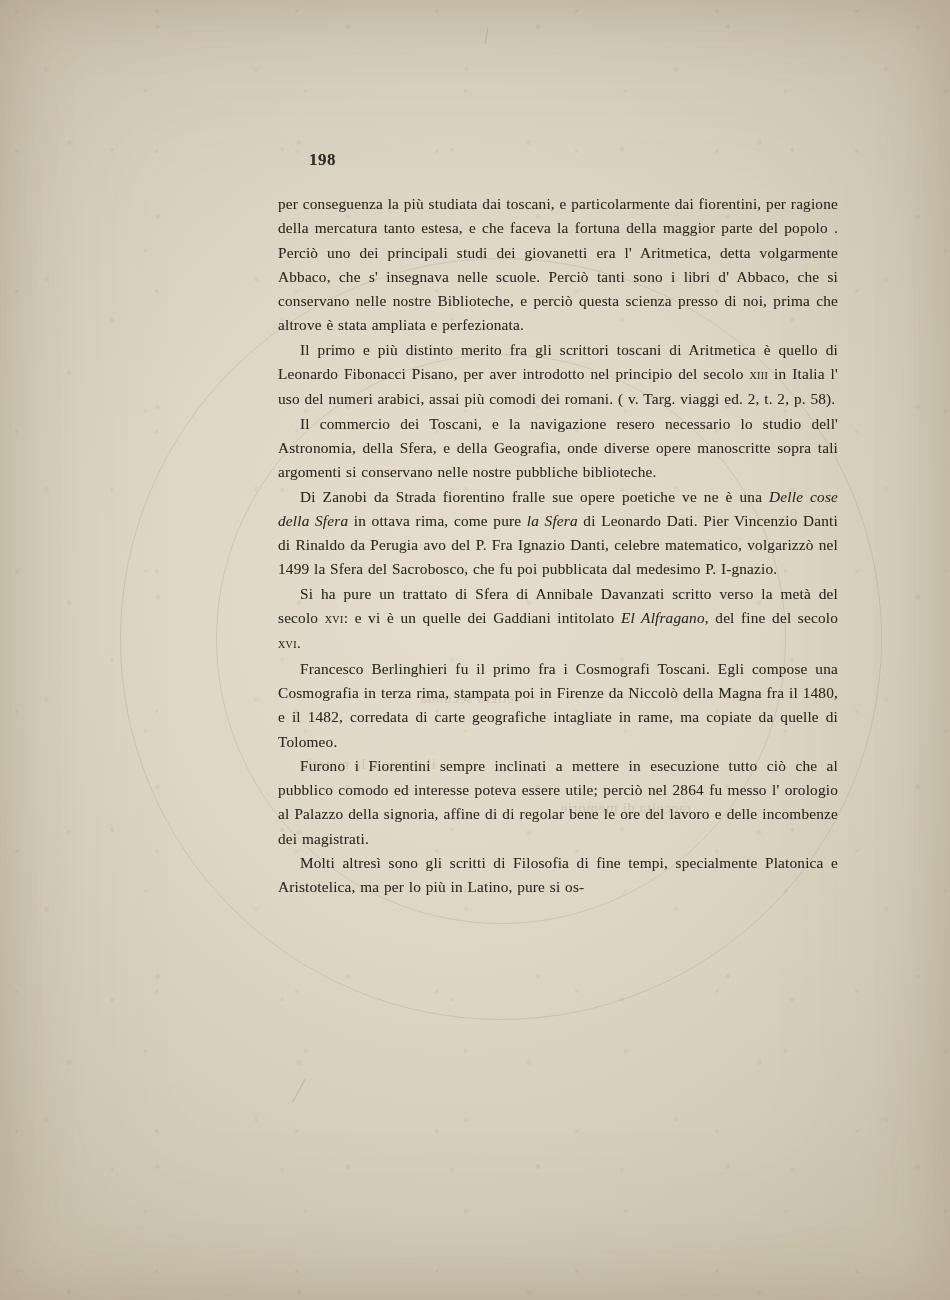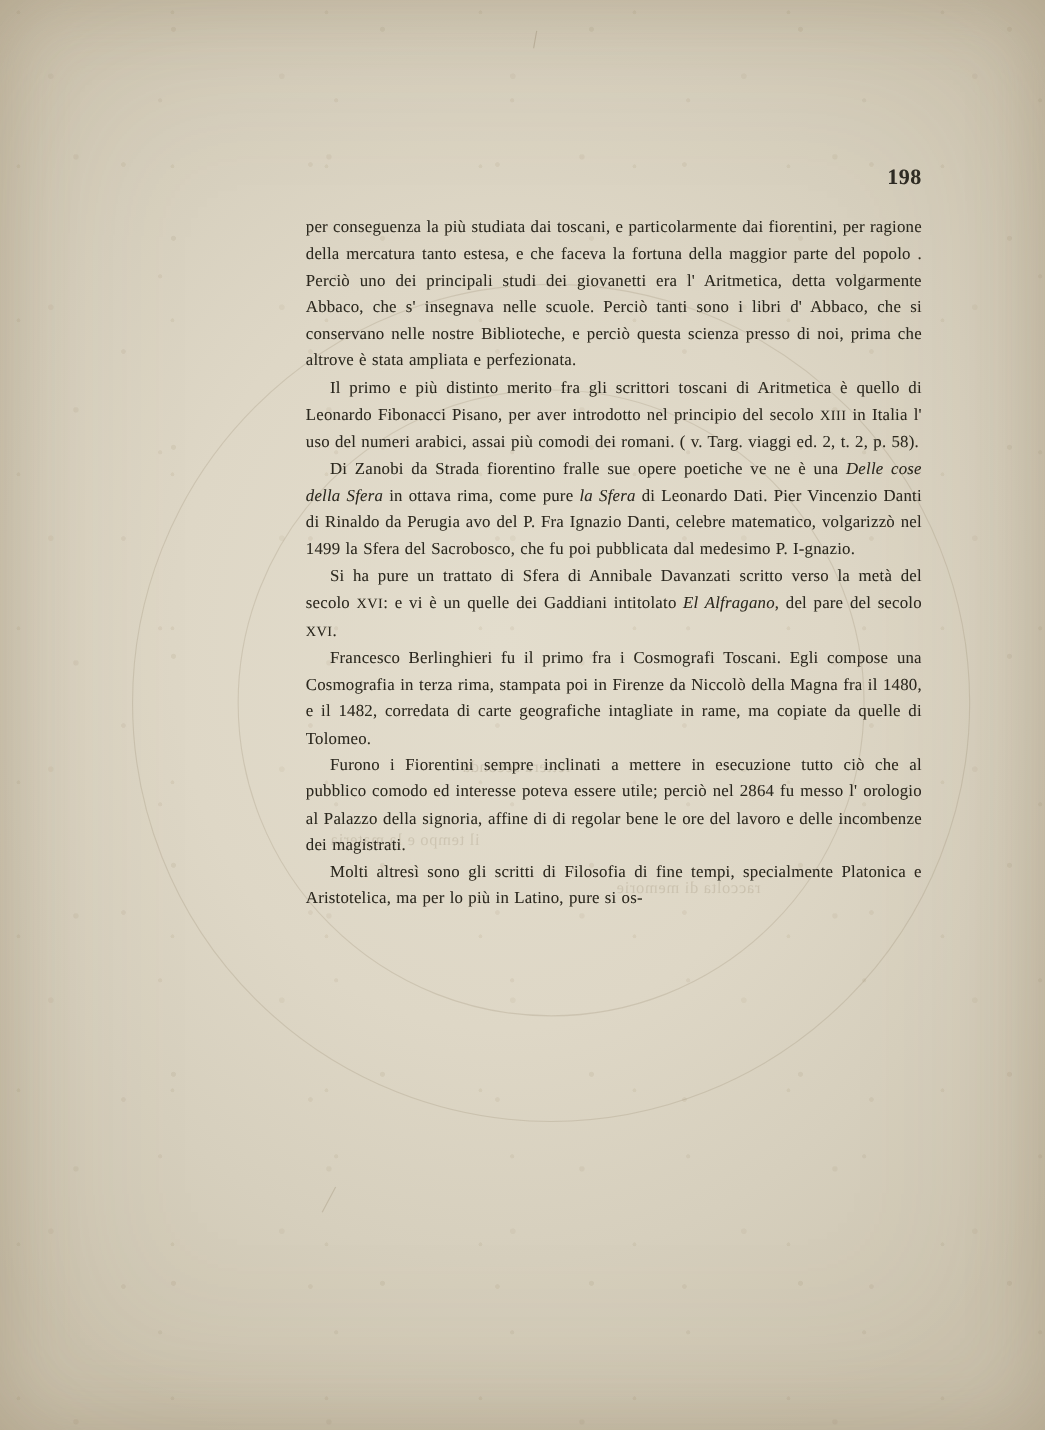--- a/index.html
+++ b/index.html
@@ -87,41 +87,40 @@
   }
 
   
   #content {
     position: absolute;
     left: 278px;
     top: 150px;
     width: 560px;
   }
   #folio {
-    font-size: 20px;
+    font-size: 17px;
     font-weight: 700;
     color: #2e2b24;
     letter-spacing: .5px;
     margin: 0 0 22px 31px;
     font-family: "Liberation Serif", serif;
-    text-align: right;
   }
   p.para {
     margin: 0;
     font-size: 15.3px;
     line-height: 24.3px;
     color: #2b281f;
     text-align: justify;
     text-justify: inter-word;
     letter-spacing: .18px;
     word-spacing: .7px;
   }
   p.para.indent { text-indent: 22px; }
   .it { font-style: italic; }
-  .sc { font-variant: small-caps; font-size: 19px; letter-spacing: .4px; }
+  .sc { font-variant: small-caps; font-size: 14px; letter-spacing: .4px; }
 
   
   #content { text-shadow: 0 0 .5px rgba(60,50,30,0.25); }
 </style>
 </head>
 <body>
 
 <div id="page">
 
   <div id="grain"></div>
@@ -134,22 +133,23 @@
   <div class="ghost" style="left:300px; top:756px;">il tempo e la materia</div>
   <div class="ghost" style="left:560px; top:800px;">raccolta di memorie</div>
   <div class="ghost" style="left:420px; top:690px;">lettera seconda</div>
 
   <div id="content">
 
     <div id="folio">198</div>
 
     <p class="para" id="p1"><span>per conseguenza la più studiata dai toscani, e particolarmente dai fiorentini, per ragione della mercatura tanto estesa, e che faceva la fortuna della maggior parte del popolo . Perciò uno dei principali studi dei giovanetti era l' Aritmetica, detta volgarmente Abbaco, che s' insegnava nelle scuole. Perciò tanti sono i libri d' Abbaco, che si conservano nelle nostre Biblioteche, e perciò questa scienza presso di noi, prima che altrove è stata ampliata e perfezionata.</span></p>
     <p class="para indent" id="p2"><span>Il primo e più distinto merito fra gli scrittori toscani di Aritmetica è quello di Leonardo Fibonacci Pisano, per aver introdotto nel principio del secolo </span><span class="sc">xiii</span><span> in Italia l' uso del numeri arabici, assai più comodi dei romani. ( v. Targ. viaggi ed. 2, t. 2, p. 58).</span></p>
+    <p class="para indent" id="p3"><span>Il commercio dei Toscani, e la navigazione resero necessario lo studio dell' Astronomia, della Sfera, e della Geografia, onde diverse opere manoscritte sopra tali argomenti si conservano nelle nostre pubbliche biblioteche.</span></p>
     <p class="para indent" id="p4"><span>Di Zanobi da Strada fiorentino fralle sue opere poetiche ve ne è una </span><span class="it">Delle cose della Sfera</span><span> in ottava rima, come pure </span><span class="it">la Sfera</span><span> di Leonardo Dati. Pier Vincenzio Danti di Rinaldo da Perugia avo del P. Fra Ignazio Danti, celebre matematico, volgarizzò nel 1499 la Sfera del Sacrobosco, che fu poi pubblicata dal medesimo P. I-gnazio.</span></p>
-    <p class="para indent" id="p6"><span>Si ha pure un trattato di Sfera di Annibale Davanzati scritto verso la metà del secolo </span><span class="sc">xvi</span><span>: e vi è un quelle dei Gaddiani intitolato </span><span class="it">El Alfragano</span><span>, del pare del secolo </span><span class="sc">xvi</span><span>.</span></p>
+    <p class="para indent" id="p6"><span>Si ha pure un trattato di Sfera di Annibale Davanzati scritto verso la metà del secolo </span><span class="sc">xvi</span><span>: e vi è un quelle dei Gaddiani intitolato </span><span class="it">El Alfragano</span><span>, del fine del secolo </span><span class="sc">xvi</span><span>.</span></p>
     <p class="para indent" id="p7"><span>Francesco Berlinghieri fu il primo fra i Cosmografi Toscani. Egli compose una Cosmografia in terza rima, stampata poi in Firenze da Niccolò della Magna fra il 1480, e il 1482, corredata di carte geografiche intagliate in rame, ma copiate da quelle di Tolomeo.</span></p>
     <p class="para indent" id="p8"><span>Furono i Fiorentini sempre inclinati a mettere in esecuzione tutto ciò che al pubblico comodo ed interesse poteva essere utile; perciò nel 2864 fu messo l' orologio al Palazzo della signoria, affine di di regolar bene le ore del lavoro e delle incombenze dei magistrati.</span></p>
     <p class="para indent" id="p9"><span>Molti altresì sono gli scritti di Filosofia di fine tempi, specialmente Platonica e Aristotelica, ma per lo più in Latino, pure si os-</span></p>
 
   </div>
 
   <div id="vignette"></div>
 </div>
 
 </body></html>

